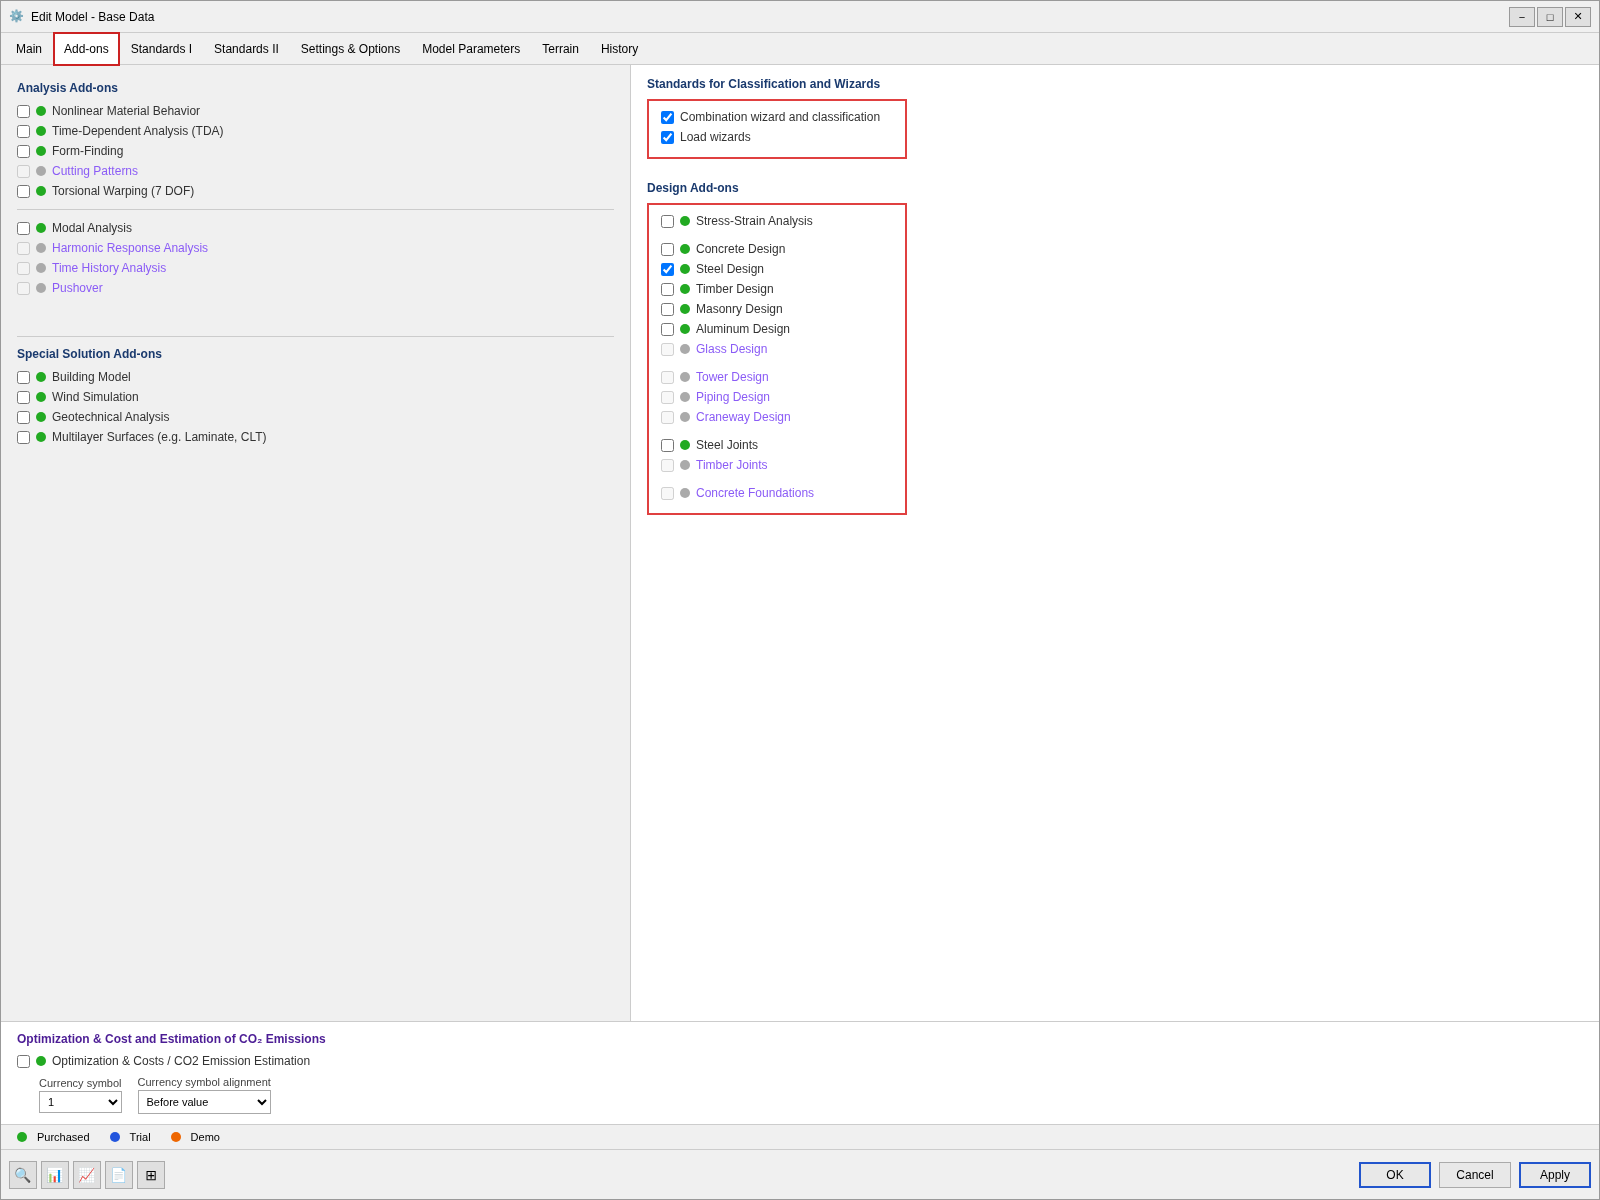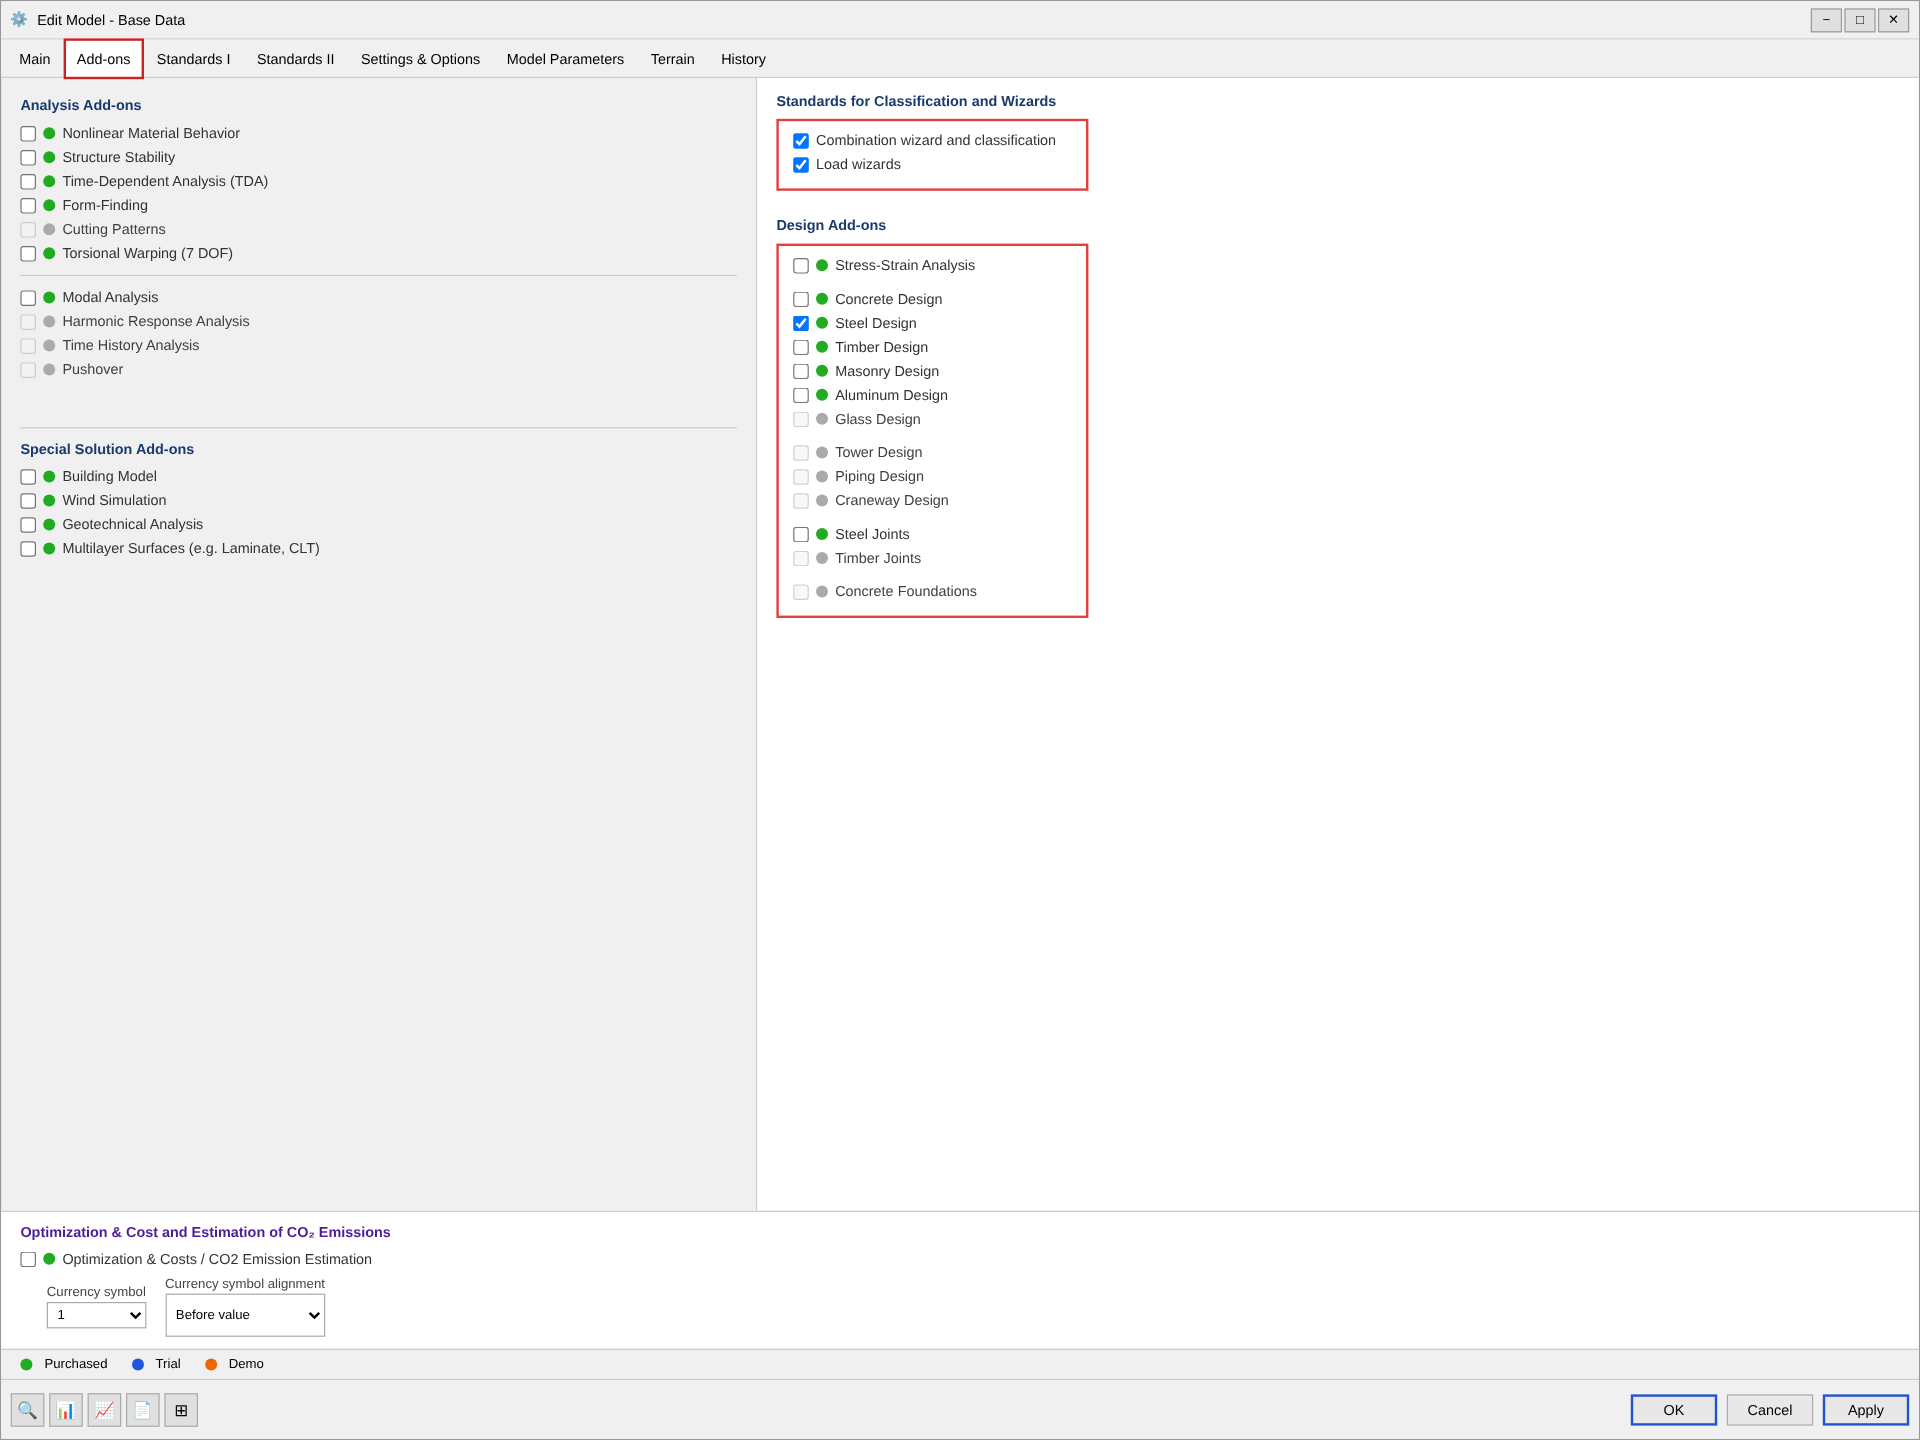--- a/index.html
+++ b/index.html
@@ -24,37 +24,37 @@
     .section-divider { border: none; border-top: 1px solid #ccc; margin: 10px 0; }
     
     .addon-item { display: flex; align-items: center; margin-bottom: 4px; padding: 1px 0; }
     .addon-item input[type="checkbox"] { margin-right: 6px; flex-shrink: 0; }
     .dot { width: 10px; height: 10px; border-radius: 50%; margin-right: 6px; flex-shrink: 0; }
     .dot-green { background: #22aa22; }
     .dot-gray { background: #aaaaaa; }
     .dot-blue { background: #2255dd; }
     .dot-orange { background: #ee6600; }
     .addon-label { font-size: 12px; color: #333; }
-    .addon-label.disabled { color: #404040; }
+    .addon-label.disabled { color: #8b5cf6; }
     
     .subsection-title { font-size: 12px; color: #444; margin: 8px 0 4px 0; font-weight: normal; }
     
     .standards-box { border: 2px solid #e04040; padding: 8px 12px; margin-bottom: 12px; display: inline-block; min-width: 260px; }
     .design-addons-box { border: 2px solid #e04040; padding: 8px 12px; margin-bottom: 12px; display: inline-block; min-width: 260px; }
     
     .right-section-title { font-size: 12px; font-weight: bold; color: #1a3a6e; margin-bottom: 8px; }
     
     .separator-row { height: 8px; }
     .optimization-title { font-size: 12px; font-weight: bold; color: #4c1d95; margin-bottom: 8px; }
     .optimization-row { display: flex; align-items: center; margin-bottom: 8px; }
     .currency-row { display: flex; align-items: center; gap: 16px; margin-left: 22px; }
     .currency-label { font-size: 11px; color: #444; margin-bottom: 2px; }
     .currency-field { display: flex; flex-direction: column; }
     select.currency-select { font-size: 11px; padding: 2px 4px; border: 1px solid #aaa; background: white; height: 22px; min-width: 60px; }
-    select.alignment-select { font-size: 11px; padding: 2px 4px; border: 1px solid #aaa; background: white; height: 36px; min-width: 120px; }
+    select.alignment-select { font-size: 11px; padding: 2px 4px; border: 1px solid #aaa; background: white; height: 24px; min-width: 120px; }
 
     .legend-bar { border-top: 1px solid #ccc; padding: 6px 16px; background: #f0f0f0; display: flex; align-items: center; gap: 20px; font-size: 11px; flex-shrink: 0; }
     .legend-item { display: flex; align-items: center; gap: 4px; }
 
     .footer-bar { height: 50px; background: #f0f0f0; border-top: 1px solid #ccc; display: flex; align-items: center; padding: 0 8px; flex-shrink: 0; }
     .footer-icons { display: flex; gap: 4px; flex: 1; }
     .footer-icon { width: 28px; height: 28px; background: #e0e0e0; border: 1px solid #aaa; display: flex; align-items: center; justify-content: center; cursor: pointer; font-size: 14px; }
     
     .dialog-buttons { display: flex; gap: 8px; align-items: center; }
     .dialog-btn { min-width: 72px; height: 26px; padding: 0 12px; border: 1px solid #aaa; background: #e8e8e8; cursor: pointer; font-size: 12px; display: flex; align-items: center; justify-content: center; }
@@ -120,25 +120,20 @@
         <div class="section-title">Analysis Add-ons</div>
 
         <div class="addon-item">
           <input type="checkbox" style="">
           <span class="dot dot-green"></span>
           <span class="addon-label">Nonlinear Material Behavior</span>
         </div>
         <div class="addon-item">
           <input type="checkbox" style="">
           <span class="dot dot-green"></span>
-          <span class="addon-label">Structure Stability</span>
-        </div>
-        <div class="addon-item">
-          <input type="checkbox" style="">
-          <span class="dot dot-green"></span>
           <span class="addon-label">Time-Dependent Analysis (TDA)</span>
         </div>
         <div class="addon-item">
           <input type="checkbox" style="">
           <span class="dot dot-green"></span>
           <span class="addon-label">Form-Finding</span>
         </div>
         <div class="addon-item">
           <input type="checkbox" disabled="" style="">
           <span class="dot dot-gray"></span>

